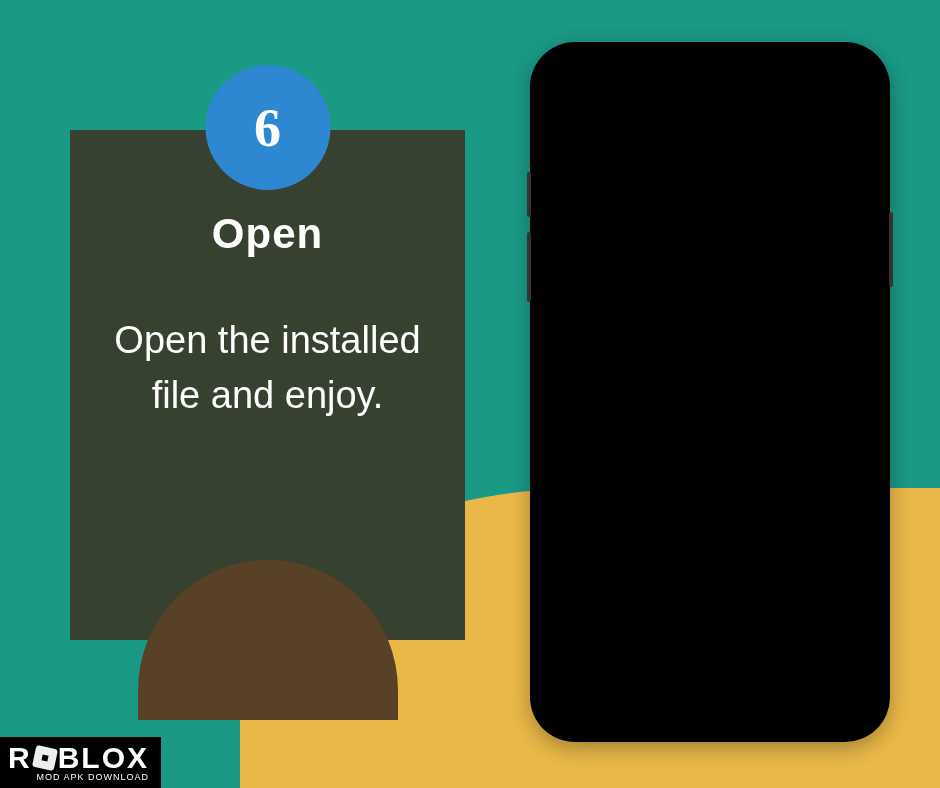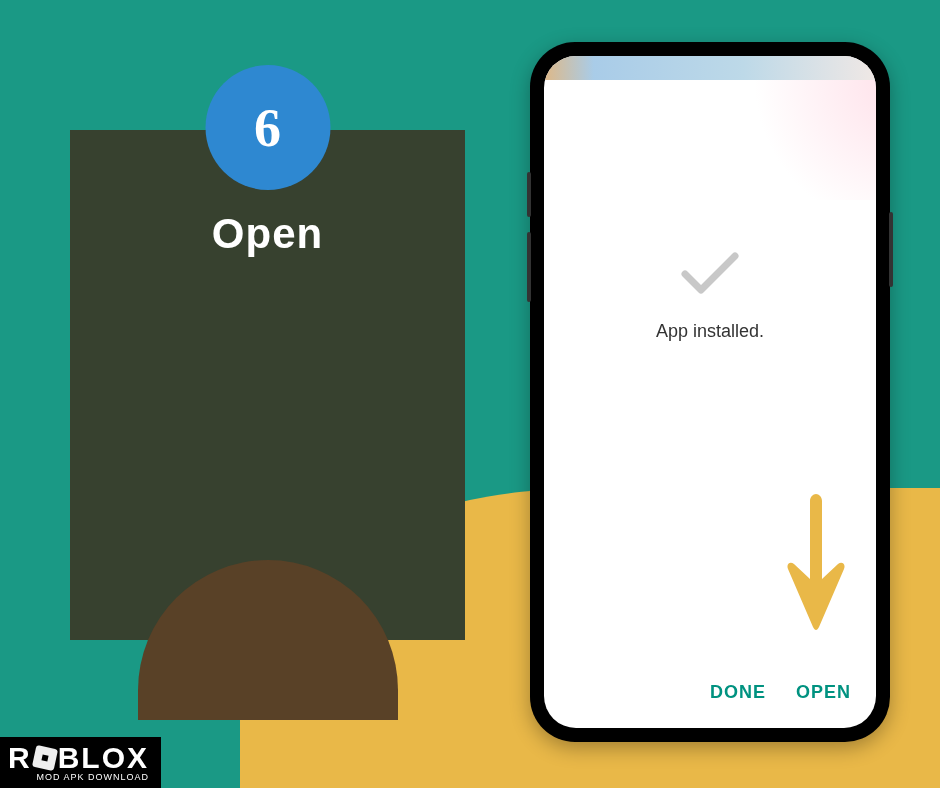--- a/index.html
+++ b/index.html
@@ -176,45 +176,27 @@
   </style>
 </head>
 <body>
 
 <div class="yellow-wave"></div>
 
 <div class="card">
   <div class="brown-bump"></div>
   <div class="step-circle">6</div>
   <div class="card-title">Open</div>
+  <div class="card-desc">Open the installed file and enjoy.</div>
 </div>
 
 <div class="phone-frame">
   <div class="phone-side-btn side-1"></div>
   <div class="phone-side-btn side-2"></div>
   <div class="phone-side-btn side-3"></div>
-  <div class="phone-screen">
-    <div class="status-bar"></div>
-    <div class="pink-corner"></div>
-    <div class="checkmark">
-      <svg width="70" height="55" viewBox="0 0 70 55">
-          <path d="M 10 28 L 26 44 L 60 10" stroke="#c8c8c8" stroke-width="7" fill="none" stroke-linecap="round" stroke-linejoin="round"></path>
-        </svg>
-    </div>
-    <div class="installed-text">App installed.</div>
-    <div class="arrow">
-      <svg width="60" height="145" viewBox="0 0 60 145">
-        <path d="M 30 5 C 33 5 36 8 36 12 L 36 90 L 52 75 C 56 72 60 75 58 80 L 33 138 C 31 142 29 142 27 138 L 2 80 C 0 75 4 72 8 75 L 24 90 L 24 12 C 24 8 27 5 30 5 Z" fill="#e9b848"></path>
-      </svg>
-    </div>
-    <div class="phone-buttons">
-      <span class="phone-btn">DONE</span>
-      <span class="phone-btn">OPEN</span>
-    </div>
-  </div>
 </div>
 
 <div class="logo-area">
 
   <div class="logo-main">
     <span>R</span>
     <span class="logo-box"></span>
     <span>BLOX</span>
   </div>
   <div class="logo-sub">MOD APK DOWNLOAD</div>

